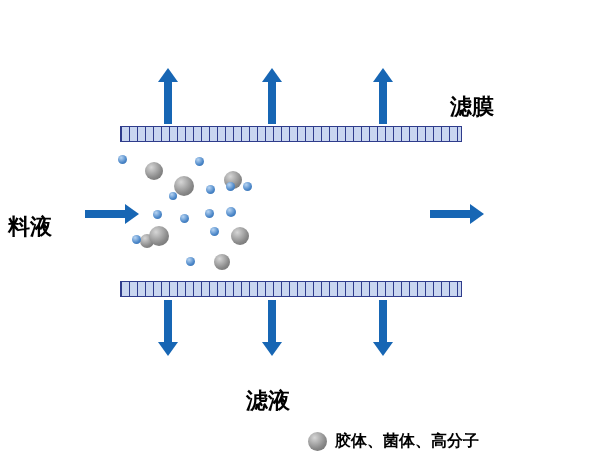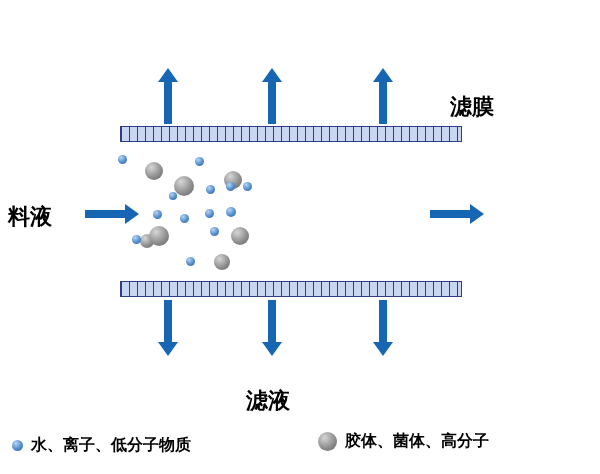--- a/index.html
+++ b/index.html
@@ -96,26 +96,22 @@
   <div class="arrow-h" style="left:85px;top:204px;">
     <div class="shaft"></div>
     <div class="head-right"></div>
   </div>
 
   <div class="arrow-h" style="left:430px;top:204px;">
     <div class="shaft"></div>
     <div class="head-right"></div>
   </div>
 
-  <div class="lbl" style="left:8px;top:202px;">料液</div>
+  <div class="lbl" style="left:8px;top:212px;">料液</div>
   <div class="lbl" style="left:450px;top:92px;">滤膜</div>
   <div class="lbl" style="left:246px;top:386px;">滤液</div>
 
-  <div class="legend-item" style="left:12px;top:435px;">
-    <span class="legend-dot small"></span>
-    <span>水、离子、低分子物质</span>
-  </div>
-  <div class="legend-item" style="left:318px;top:431px;">
+  <div class="legend-item" style="left:308px;top:431px;">
     <span class="legend-dot large"></span>
     <span>胶体、菌体、高分子</span>
   </div>
 
 </div>
 
 </body></html>

